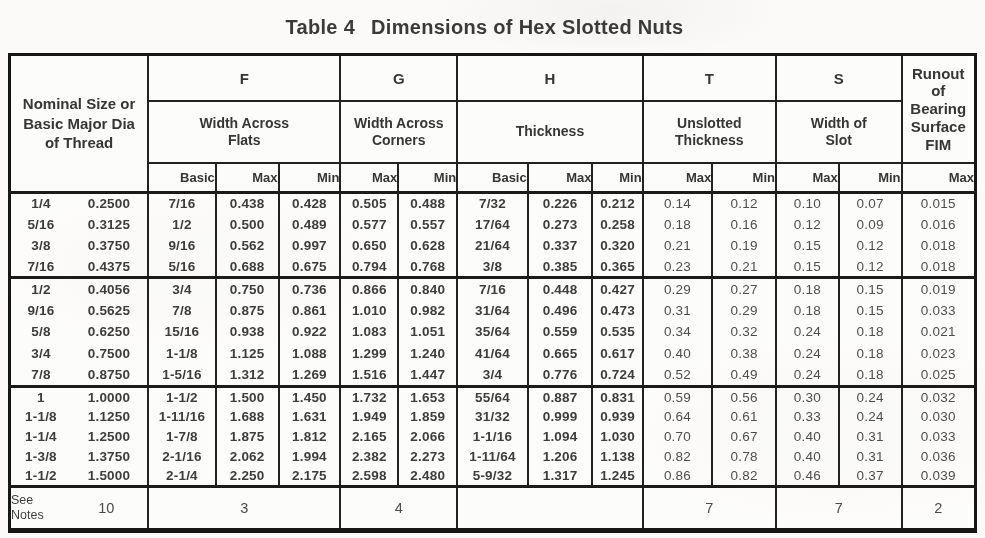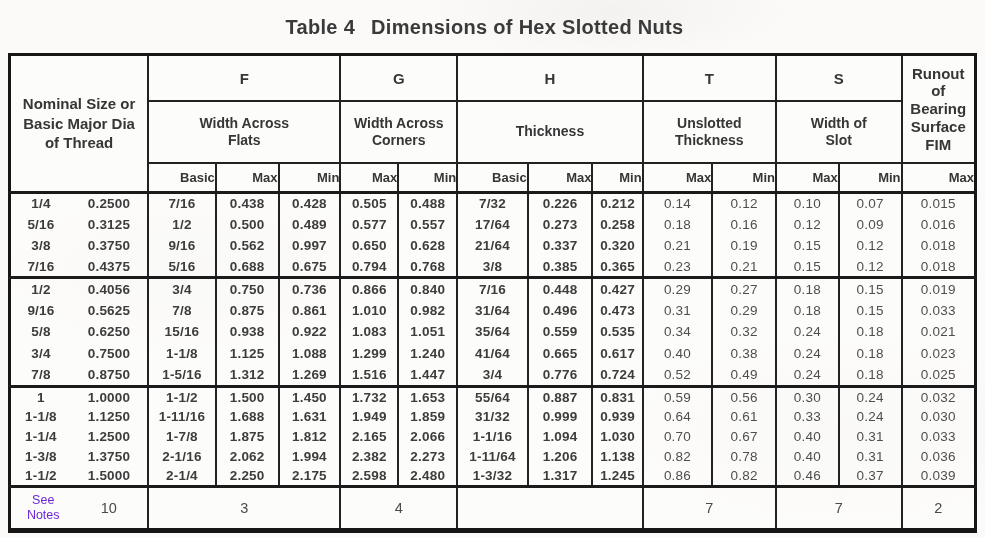--- a/index.html
+++ b/index.html
@@ -39,21 +39,21 @@
   tbody td.reg{font-weight:400;color:#4e4e4e;}
   #group-1 tr{height:21px;}
   #group-2 tr{height:21.6px;}
   #group-3 tr{height:19.8px;}
   .nomwrap{display:flex;align-items:center;width:100%;}
   .nom-frac{width:44%;text-align:center;}
   .nom-dec{width:56%;text-align:center;}
   tfoot{border-top:3px solid #1b1b1b;}
   tfoot td{height:40px;font-weight:400;font-size:14.5px;color:#4a4a4a;}
   .footwrap{display:flex;align-items:center;width:100%;}
-  .see-notes{width:40%;text-align:center;padding-left:5px;font-size:12.5px;line-height:1.2;white-space:pre-line;color:#6d28d9;}
+  .see-notes{width:40%;text-align:left;font-size:12.5px;line-height:1.2;white-space:pre-line;color:#404040;}
   .foot-ten{flex:1;}
 </style>
 </head>
 <body>
 
 <div class="title">
   <span class="t1">Table 4</span><span class="t2">Dimensions of Hex Slotted Nuts</span>
 </div>
 
 <table>
@@ -399,21 +399,21 @@
           <div class="nomwrap">
             <span class="nom-frac">1-1/2</span>
             <span class="nom-dec">1.5000</span>
           </div>
         </td>
         <td>2-1/4</td>
         <td>2.250</td>
         <td>2.175</td>
         <td>2.598</td>
         <td>2.480</td>
-        <td>1-3/32</td>
+        <td>5-9/32</td>
         <td>1.317</td>
         <td>1.245</td>
         <td class="reg">0.86</td>
         <td class="reg">0.82</td>
         <td class="reg">0.46</td>
         <td class="reg">0.37</td>
         <td class="reg">0.039</td>
       </tr>
     </tbody>
   <tfoot>

